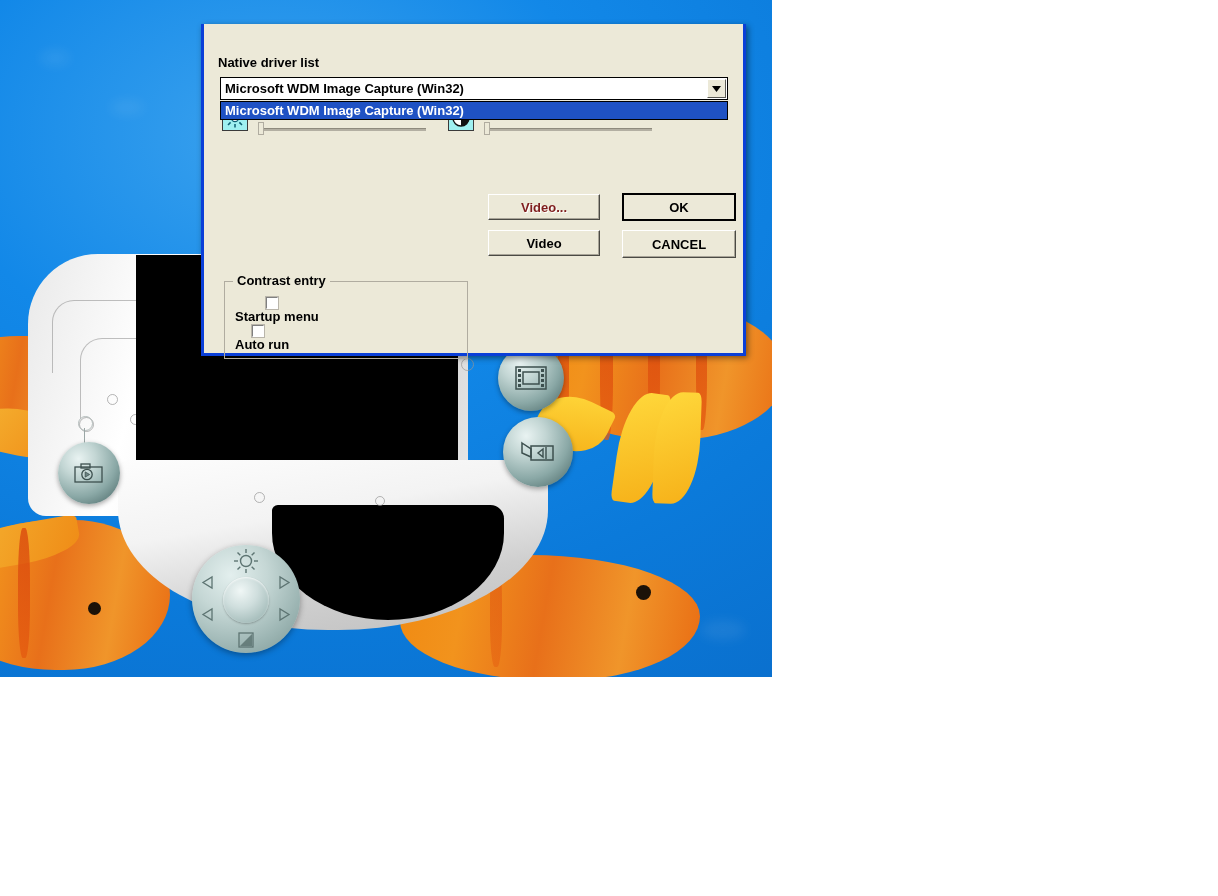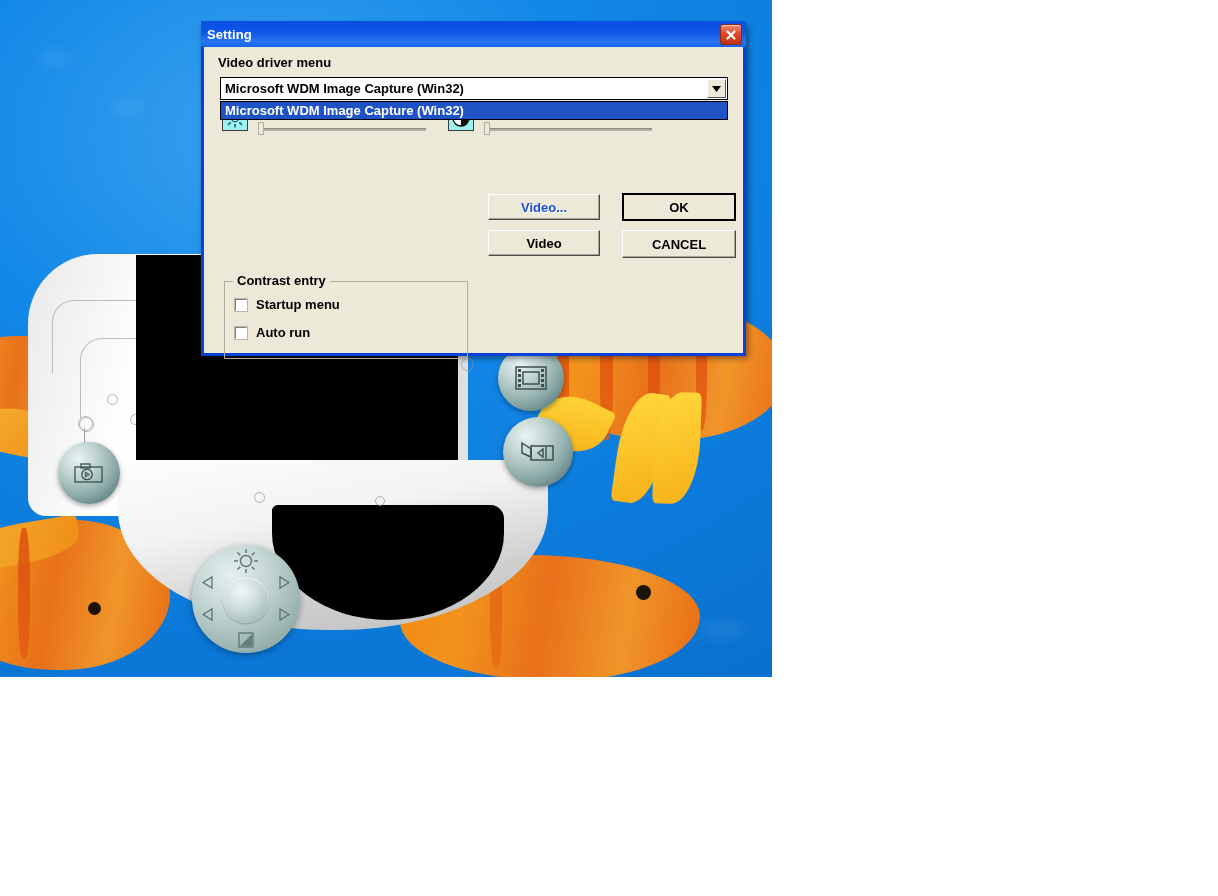--- a/index.html
+++ b/index.html
@@ -314,21 +314,21 @@
     align-items: center;
     justify-content: center;
     cursor: pointer;
     box-shadow: inset -1px -1px 0 #a8a498;
   }
   .btn.default {
     border: 2px solid #000000;
     box-shadow: none;
   }
   .btn.disabled {
-    color: #1d4ed8;
+    color: #7f1d1d;
     text-shadow: 1px 1px 0 #ffffff;
     cursor: default;
   }
   #btn-video  { left: 284px; top: 147px; width: 112px; height: 26px; }
   #btn-help   { left: 284px; top: 183px; width: 112px; height: 26px; }
   #btn-ok     { left: 418px; top: 146px; width: 114px; height: 28px; }
   #btn-cancel { left: 418px; top: 183px; width: 114px; height: 28px; }
 
   
   .groupbox {
@@ -348,20 +348,21 @@
     white-space: nowrap;
   }
   #group-program-entry { left: 20px; top: 234px; width: 244px; height: 78px; }
   #group-language      { left: 283px; top: 234px; width: 250px; height: 78px; }
 
   .ctl-row {
     position: absolute;
     display: flex;
     align-items: center;
     cursor: pointer;
+    flex-direction: column;
   }
   .checkbox-sq {
     width: 12px; height: 12px;
     background: #ffffff;
     border-top: 1px solid #808080;
     border-left: 1px solid #808080;
     border-right: 1px solid #ffffff;
     border-bottom: 1px solid #ffffff;
     box-shadow: 0 0 0 1px #b9b5aa;
     box-sizing: border-box;
@@ -516,32 +517,24 @@
     <svg width="18" height="18" viewBox="0 0 18 18" style="position:absolute;left:45px;top:86px;">
       <rect x="2" y="2" width="14" height="14" fill="none" stroke="#5d7472" stroke-width="1.3"></rect>
       <path d="M3 15 L15 3 L15 15 Z" fill="#5d7472" opacity=".85"></path>
     </svg>
     <div class="dpad-center"></div>
   </div>
 </div>
 
 <div id="setting-dialog">
 
-  <div id="title-bar">
-    <span id="title-text">Setting</span>
-    <div id="close-button">
-      <svg width="12" height="12" viewBox="0 0 12 12">
-        <path d="M2.5 2.5 L9.5 9.5 M9.5 2.5 L2.5 9.5" stroke="#ffffff" stroke-width="2.2" stroke-linecap="round"></path>
-      </svg>
-    </div>
-  </div>
 
   <div class="dlg-body">
 
-    <div class="label-static" id="video-driver-label">Video driver menu</div>
+    <div class="label-static" id="video-driver-label">Native driver list</div>
 
     <div id="driver-combo">
       <span id="driver-combo-text">Microsoft WDM Image Capture (Win32)</span>
       <div id="combo-arrow-btn">
         <svg width="9" height="6" viewBox="0 0 9 6">
           <path d="M0 0 L9 0 L4.5 6 Z" fill="#000000"></path>
         </svg>
       </div>
     </div>
 

